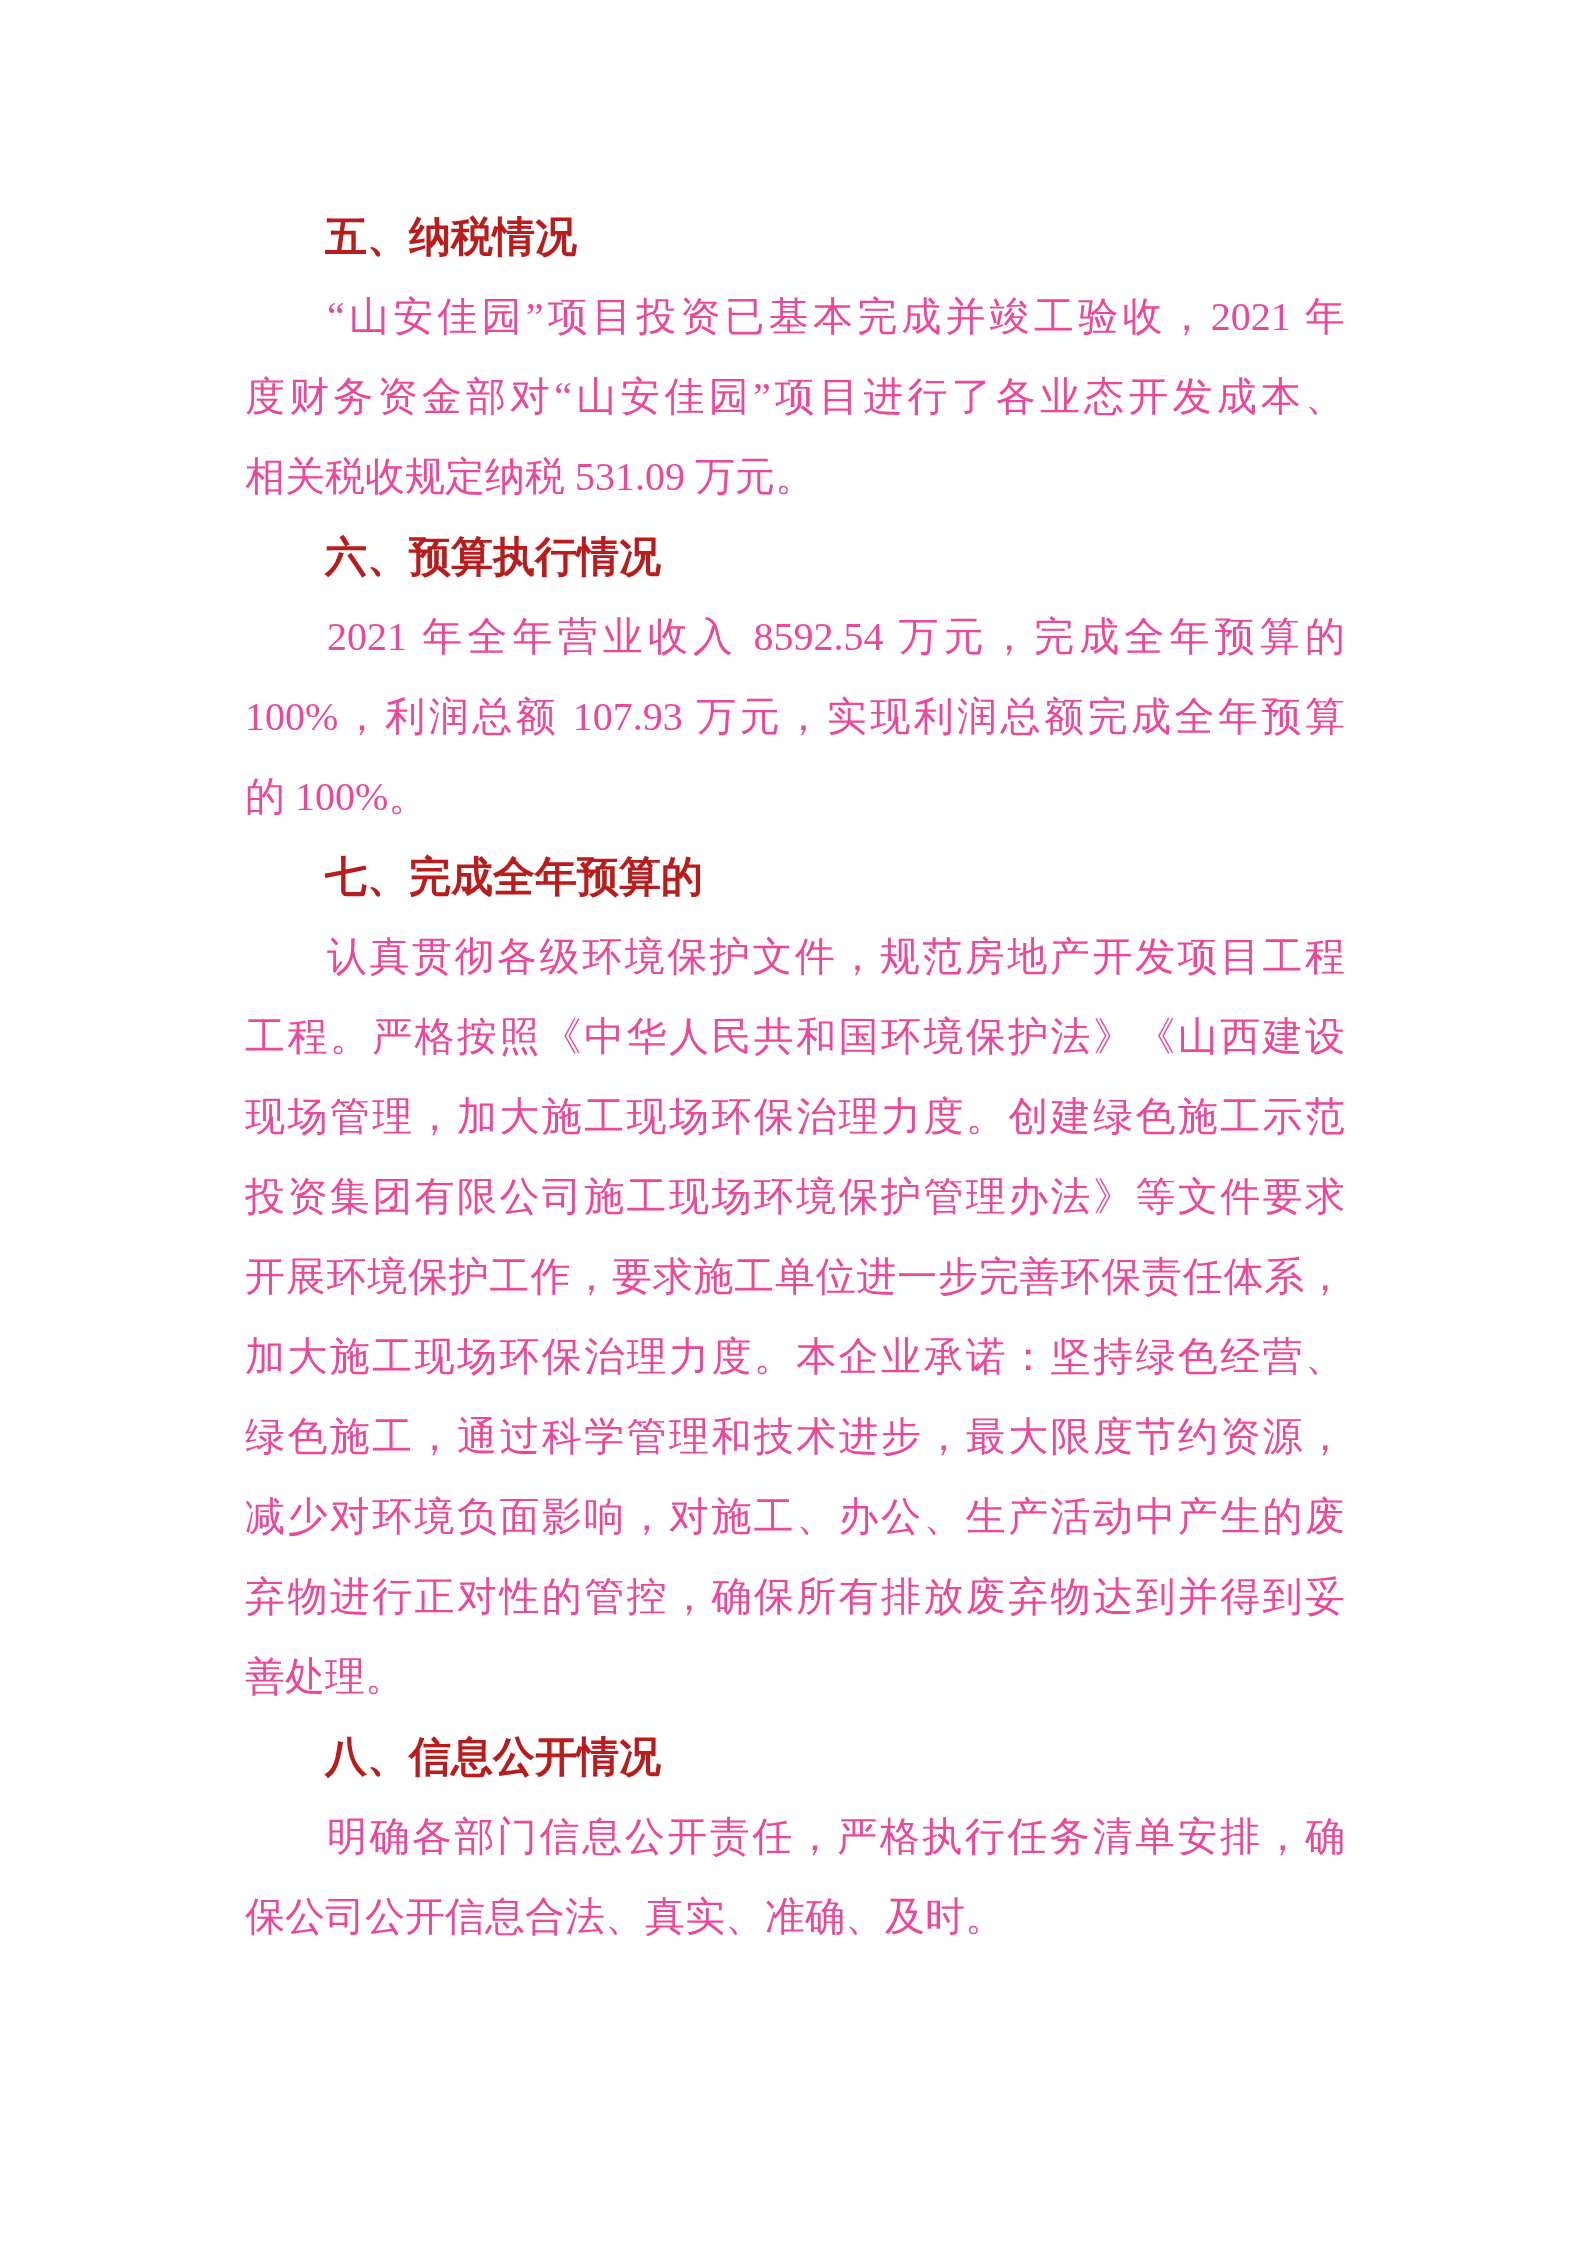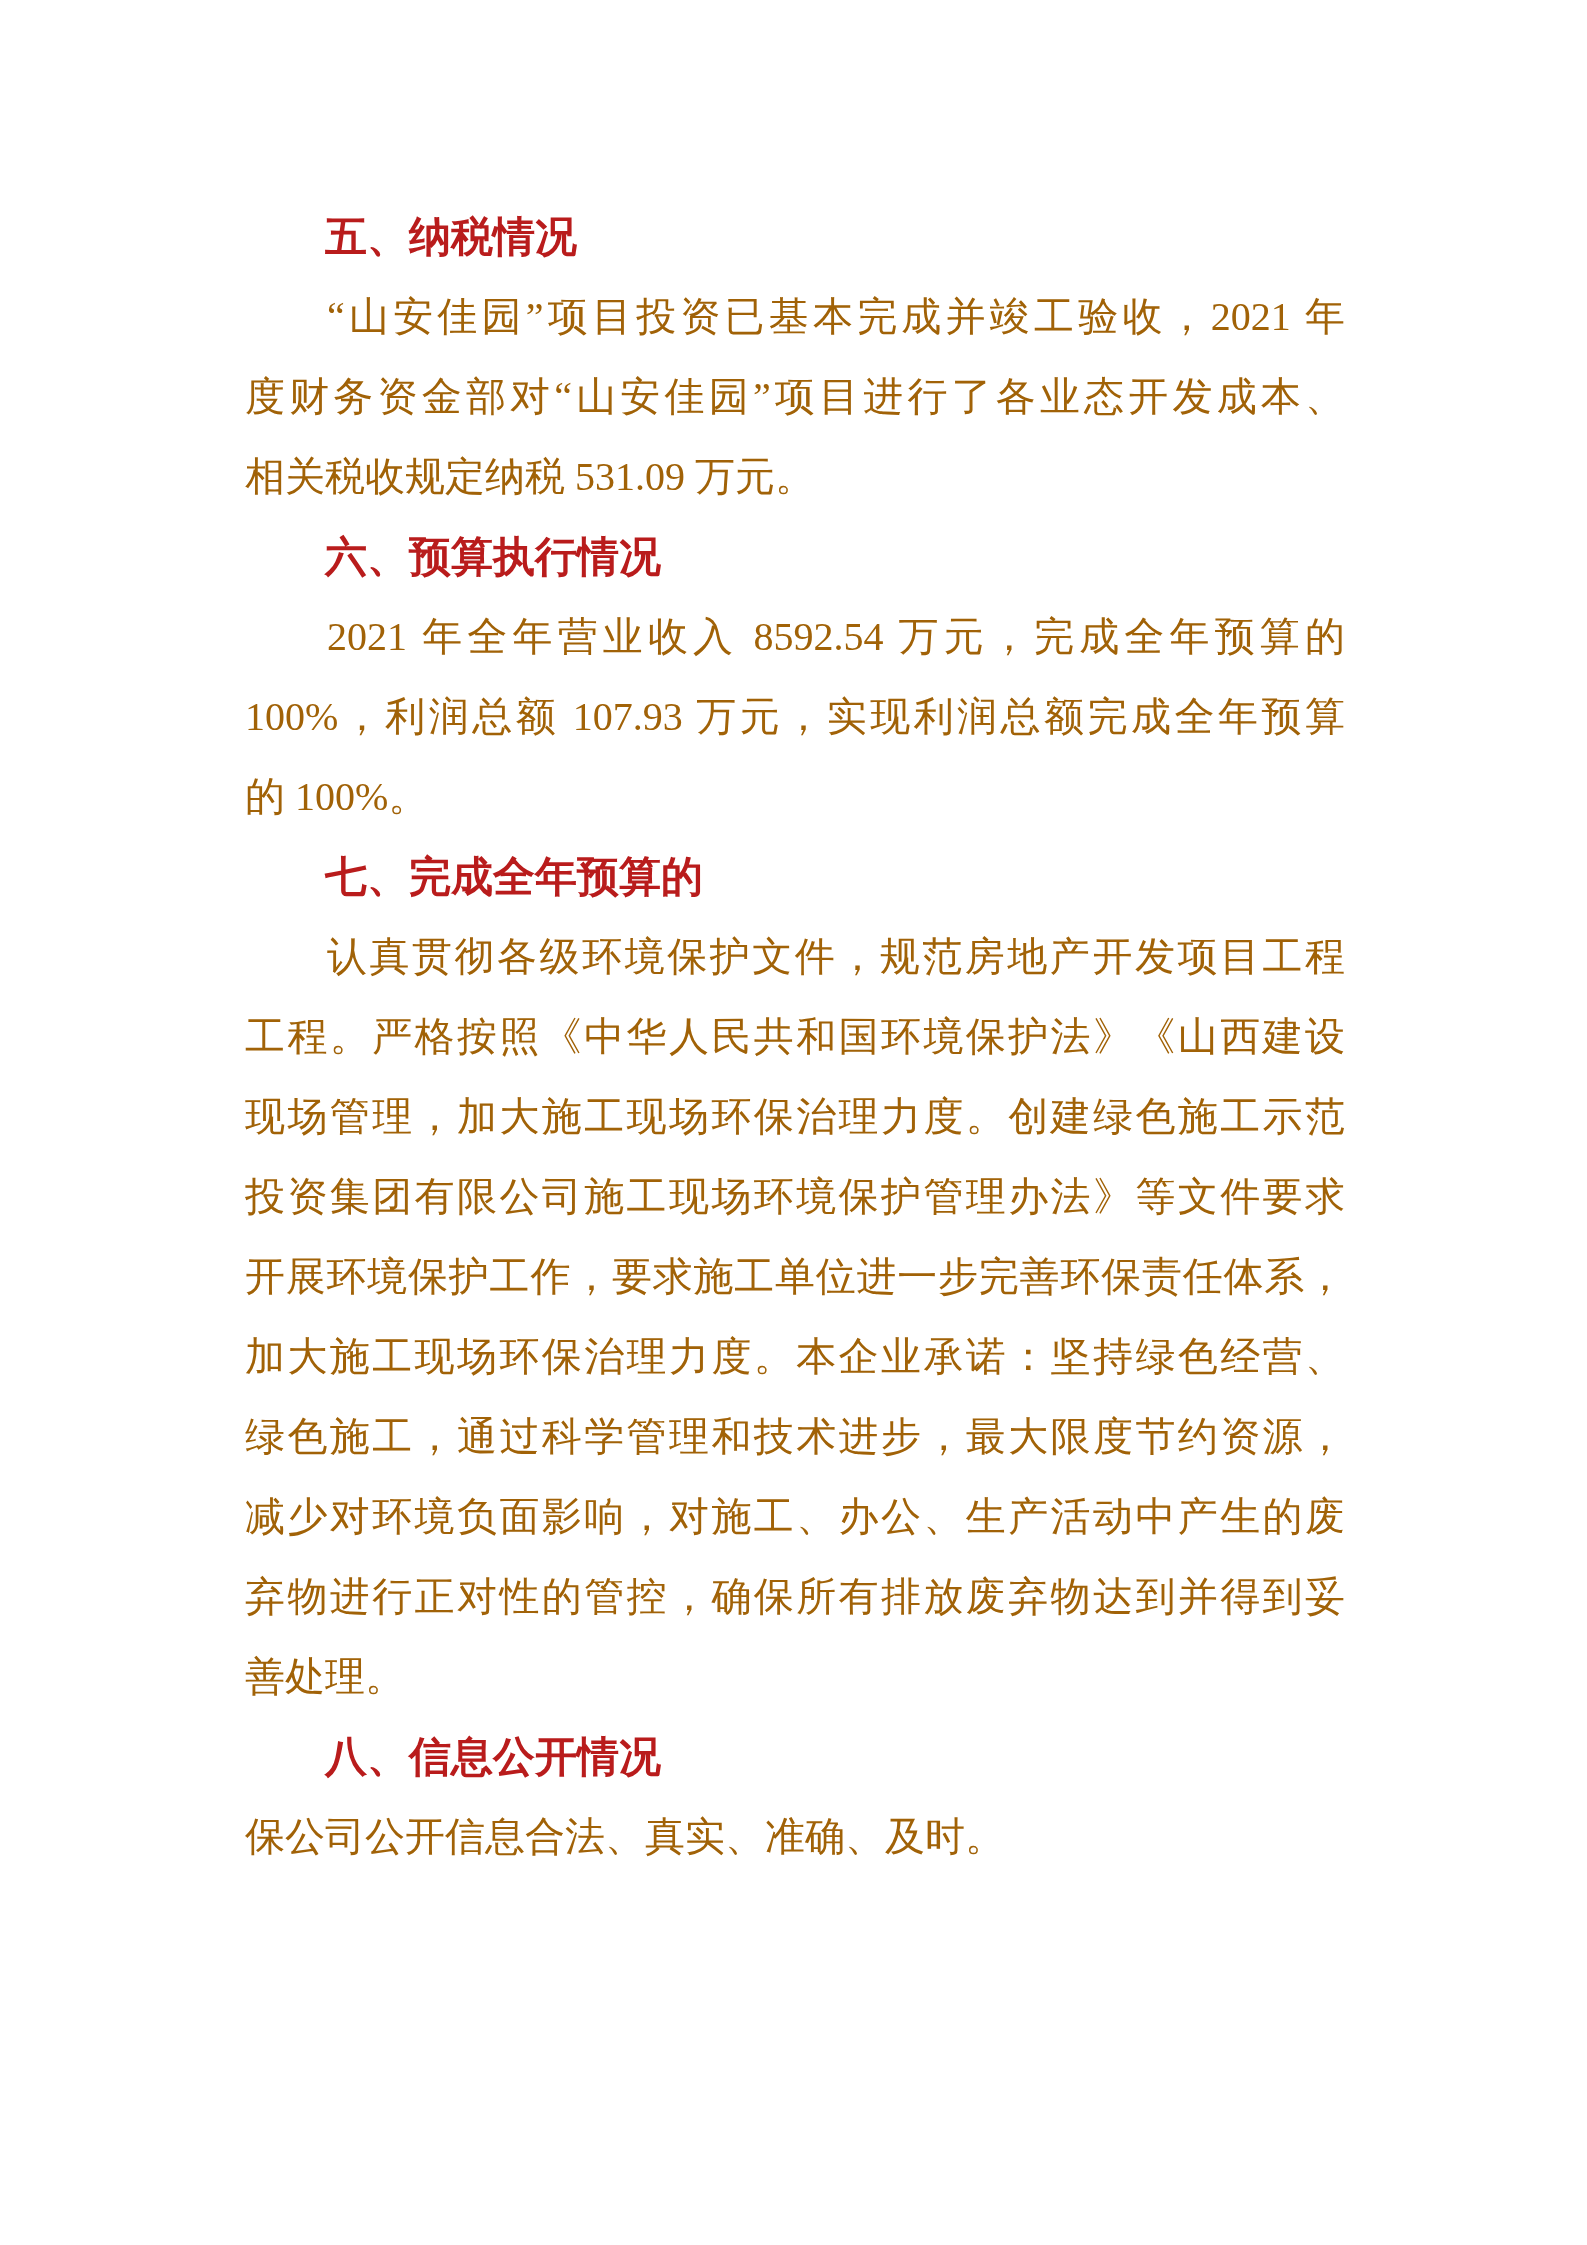--- a/index.html
+++ b/index.html
@@ -28,21 +28,21 @@
     font-size: 42px;
     line-height: 80px;
     padding-left: 80px;
     white-space: nowrap;
     color: #b91c1c;
   }
   .line {
     font-family: "Liberation Serif", serif;
     font-size: 40px;
     line-height: 80px;
-    color: #a16207;
+    color: #ec4899;
     white-space: normal;
   }
   .line.fill {
     text-align: justify;
     text-align-last: justify;
   }
   .line.first {
     text-indent: 82px;
   }
 </style>
@@ -64,15 +64,16 @@
       <div class="line fill">工程。严格按照《中华人民共和国环境保护法》《山西建设</div>
       <div class="line fill">现场管理，加大施工现场环保治理力度。创建绿色施工示范</div>
       <div class="line fill">投资集团有限公司施工现场环境保护管理办法》等文件要求</div>
       <div class="line fill">开展环境保护工作，要求施工单位进一步完善环保责任体系，</div>
       <div class="line fill">加大施工现场环保治理力度。本企业承诺：坚持绿色经营、</div>
       <div class="line fill">绿色施工，通过科学管理和技术进步，最大限度节约资源，</div>
       <div class="line fill">减少对环境负面影响，对施工、办公、生产活动中产生的废</div>
       <div class="line fill">弃物进行正对性的管控，确保所有排放废弃物达到并得到妥</div>
       <div class="line">善处理。</div>
       <div class="heading">八、信息公开情况</div>
+      <div class="line first fill">明确各部门信息公开责任，严格执行任务清单安排，确</div>
       <div class="line">保公司公开信息合法、真实、准确、及时。</div>
     </main>
 </div>
 
 </body></html>

